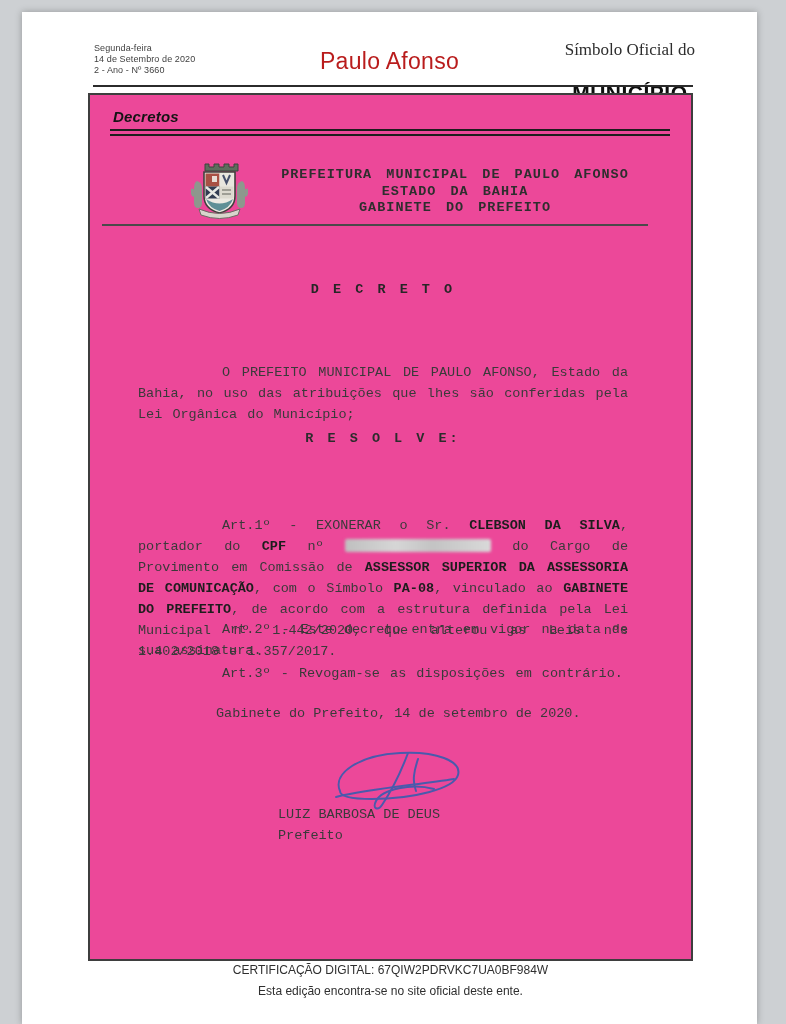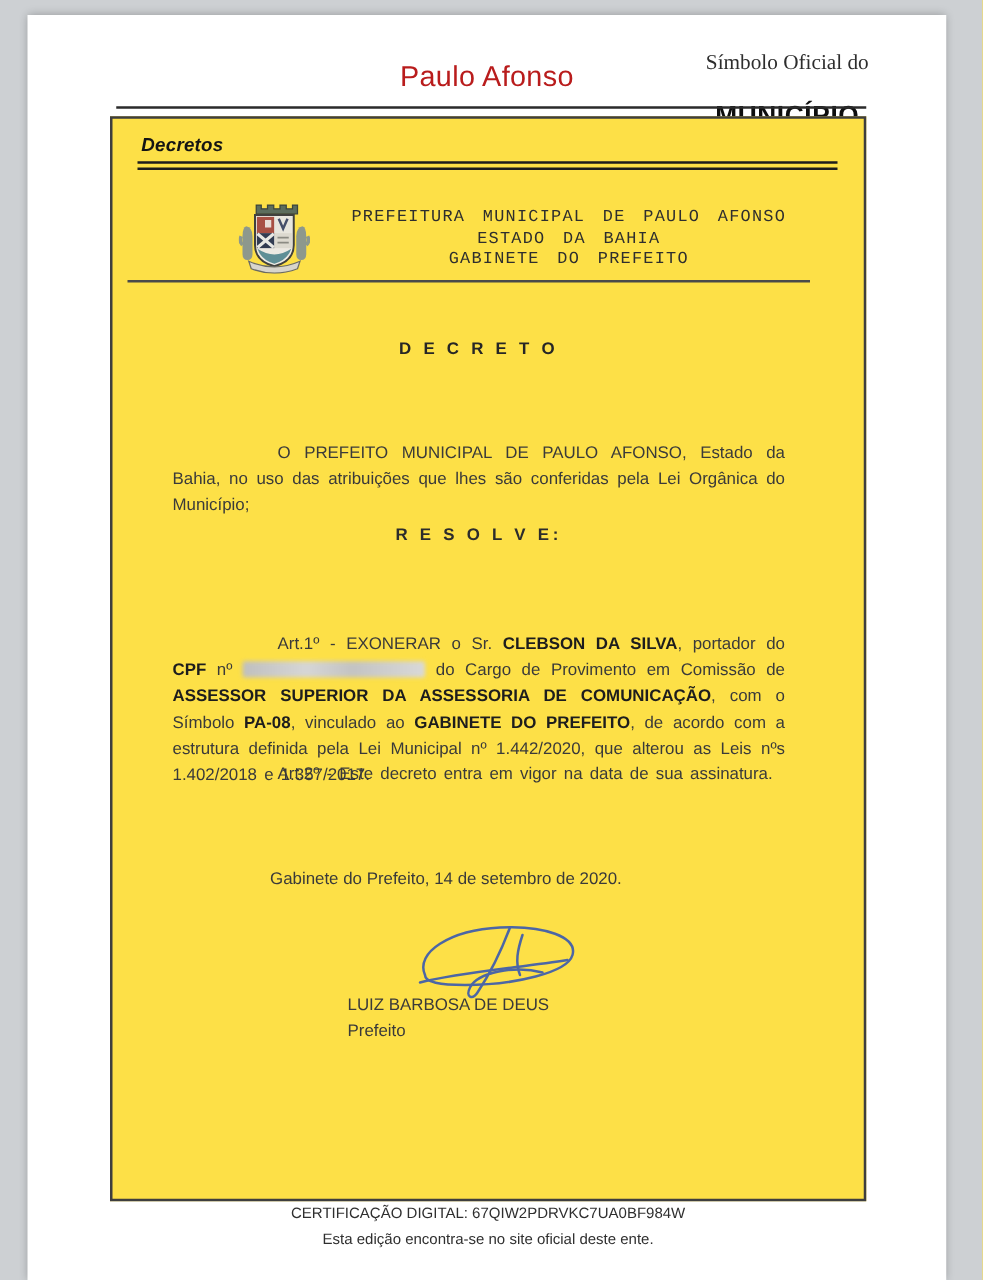--- a/index.html
+++ b/index.html
@@ -30,43 +30,43 @@
   }
   .masthead .m2{
     font-size:21px;font-weight:bold;letter-spacing:.5px;color:#0e0e0e;line-height:21px;margin-top:23px;
   }
   .hdr-rule{
     position:absolute;left:71px;right:64px;top:73px;height:2px;background:#2b2b2b;
   }
   
   .content-box{
     position:absolute;left:66px;top:81px;width:601px;height:864px;
-    border:2px solid #3e3e3e;background:#fde047;
+    border:2px solid #3e3e3e;background:#ec4899;
   }
   .section-title{
     position:absolute;left:23px;top:13px;
     font-size:15px;font-weight:bold;font-style:italic;color:#141414;letter-spacing:.2px;
   }
   .section-rule{
     position:absolute;left:20px;top:34px;width:560px;height:3px;
     border-top:2px solid #1d1d1d;border-bottom:2px solid #1d1d1d;
   }
   .crest{position:absolute;left:101px;top:64px;width:57px;height:60px;}
   .letterhead{
     position:absolute;left:150px;top:72px;width:430px;text-align:center;
     font-family:"Liberation Mono","DejaVu Sans Mono",monospace;
     font-size:13.5px;line-height:16.5px;color:#2e2e2e;
-    letter-spacing:1px;word-spacing:5px;font-weight:400;
+    letter-spacing:1px;word-spacing:5px;font-weight:700;
   }
   .letterhead-rule{
     position:absolute;left:12px;top:129px;width:546px;height:2px;background:#4a4a4a;
   }
   .text-col{
-    position:absolute;left:48px;top:5px;width:490px;height:100%;
-    font-family:Liberation Sans, sans-serif;
+    position:absolute;left:48px;top:16px;width:490px;height:100%;
+    font-family:Liberation Mono, monospace;
     font-size:13.5px;line-height:21px;color:#3a3a3a;
   }
   .decree-title{
     position:absolute;left:0;right:0;top:168px;text-align:center;
     font-weight:700;letter-spacing:3px;color:#262626;font-size:13.5px;
   }
   .para{position:absolute;left:0;right:0;text-align:justify;word-spacing:2px;}
   .indent{text-indent:84px;}
   .p-preamble{top:237px;}
   .resolve{
@@ -95,20 +95,25 @@
     font-size:12px;
   }
   .cert1{top:951px;}
   .cert2{top:972px;}
 </style>
 </head>
 <body>
 
 <div class="sheet">
 
+  <div class="hdr-left">
+    <div>Segunda-feira</div>
+    <div>14 de Setembro de 2020</div>
+    <div>2 - Ano  - Nº 3660</div>
+  </div>
   <div class="hdr-city">Paulo Afonso</div>
   <div class="masthead">
     <div class="m1">Símbolo Oficial do</div>
     <div class="m2">MUNICÍPIO</div>
   </div>
   <div class="hdr-rule"></div>
 
   <div class="content-box">
 
     <div class="section-title">Decretos</div>
@@ -148,20 +153,21 @@
       <div class="decree-title">D E C R E T O</div>
 
       <p class="para indent p-preamble">O PREFEITO MUNICIPAL DE PAULO AFONSO, Estado da Bahia, no uso das atribuições que lhes são conferidas pela Lei Orgânica do Município;</p>
 
       <div class="resolve">R E S O L V E:</div>
 
       <p class="para indent p-art1"><span>Art.1º - EXONERAR o Sr. </span><span class="bold">CLEBSON DA SILVA</span><span>, portador do </span><span class="bold">CPF</span><span> nº </span><span class="redacted"></span><span> do Cargo de Provimento em Comissão de </span><span class="bold">ASSESSOR SUPERIOR DA ASSESSORIA DE COMUNICAÇÃO</span><span>, com o Símbolo </span><span class="bold">PA-08</span><span>, vinculado ao </span><span class="bold">GABINETE DO PREFEITO</span><span>, de acordo com a estrutura definida pela Lei Municipal nº 1.442/2020, que alterou as Leis nºs 1.402/2018 e 1.357/2017.</span></p>
 
       <p class="para indent p-art2">Art.2º - Este decreto entra em vigor na data de sua assinatura.</p>
 
+      <p class="para indent p-art3">Art.3º - Revogam-se as disposições em contrário.</p>
 
       <div class="dateline">Gabinete do Prefeito, 14 de setembro de 2020.</div>
 
       <div class="sig-block">
         <svg class="sig-svg" width="160" height="74" viewBox="0 0 160 74" aria-hidden="true">
           <g stroke="#3d5cae" stroke-width="2" fill="none" stroke-linecap="round" opacity="0.92">
             <path d="M24,44 C16,26 44,8 84,6 C120,4 146,14 142,28 C138,42 96,52 56,52 C36,52 24,50 24,44 Z"></path>
             <path d="M92,6 C86,22 78,40 66,58 C62,64 56,62 60,54 C66,42 96,36 118,42"></path>
             <path d="M102,12 C98,24 96,34 100,44"></path>
             <path d="M20,50 C52,42 100,38 138,32"></path>

